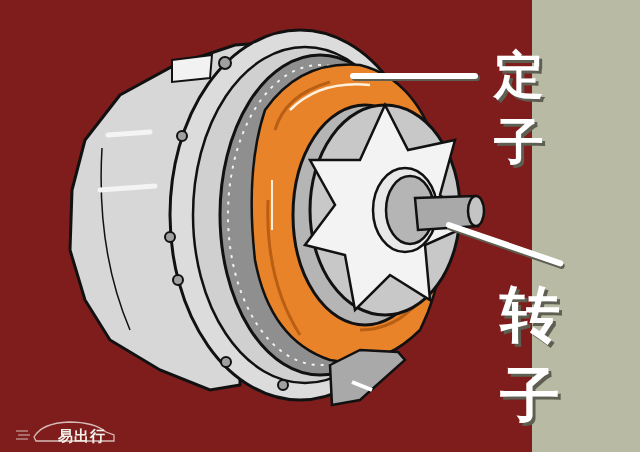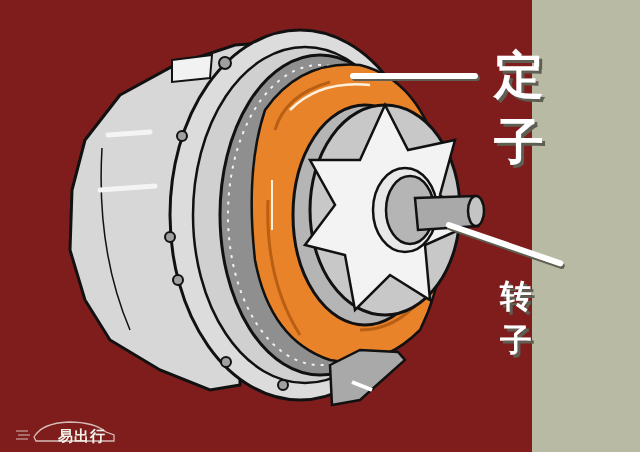--- a/index.html
+++ b/index.html
@@ -2,21 +2,21 @@
 <html><head>
 <meta charset="utf-8">
 <style>
   html, body { margin:0; padding:0; }
   body { width:640px; height:452px; overflow:hidden; background:#b9baa3; font-family:"DejaVu Sans", sans-serif; }
   .stage { position:relative; width:532px; height:452px; background:#7f1d1d; }
   svg.art { position:absolute; left:0; top:0; }
   .label { position:absolute; color:#ffffff; font-weight:bold; font-family:"DejaVu Sans", sans-serif;
            text-shadow: 3px 3px 0 #5e5f52; letter-spacing:2px; }
   .label-stator { left:494px; top:42px; font-size:50px; }
-  .label-rotor  { left:500px; top:275px; font-size:32px; }
+  .label-rotor  { left:500px; top:275px; font-size:60px; }
   .leader { position:absolute; background:#ffffff; height:6px; border-radius:3px; box-shadow:2px 2px 0 #5e5f52; transform-origin:left center; }
   .leader-stator { left:350px; top:73px; width:128px; }
   .leader-rotor  { left:446px; top:221px; width:124px; transform:rotate(19deg); }
   .watermark { position:absolute; left:14px; top:415px; width:110px; height:30px; opacity:0.75; }
   .wm-text { position:absolute; left:58px; top:427px; font-size:15px; color:#f2f2ea; font-weight:bold; letter-spacing:1px; }
 </style>
 </head>
 <body>
 
 <div class="stage">

